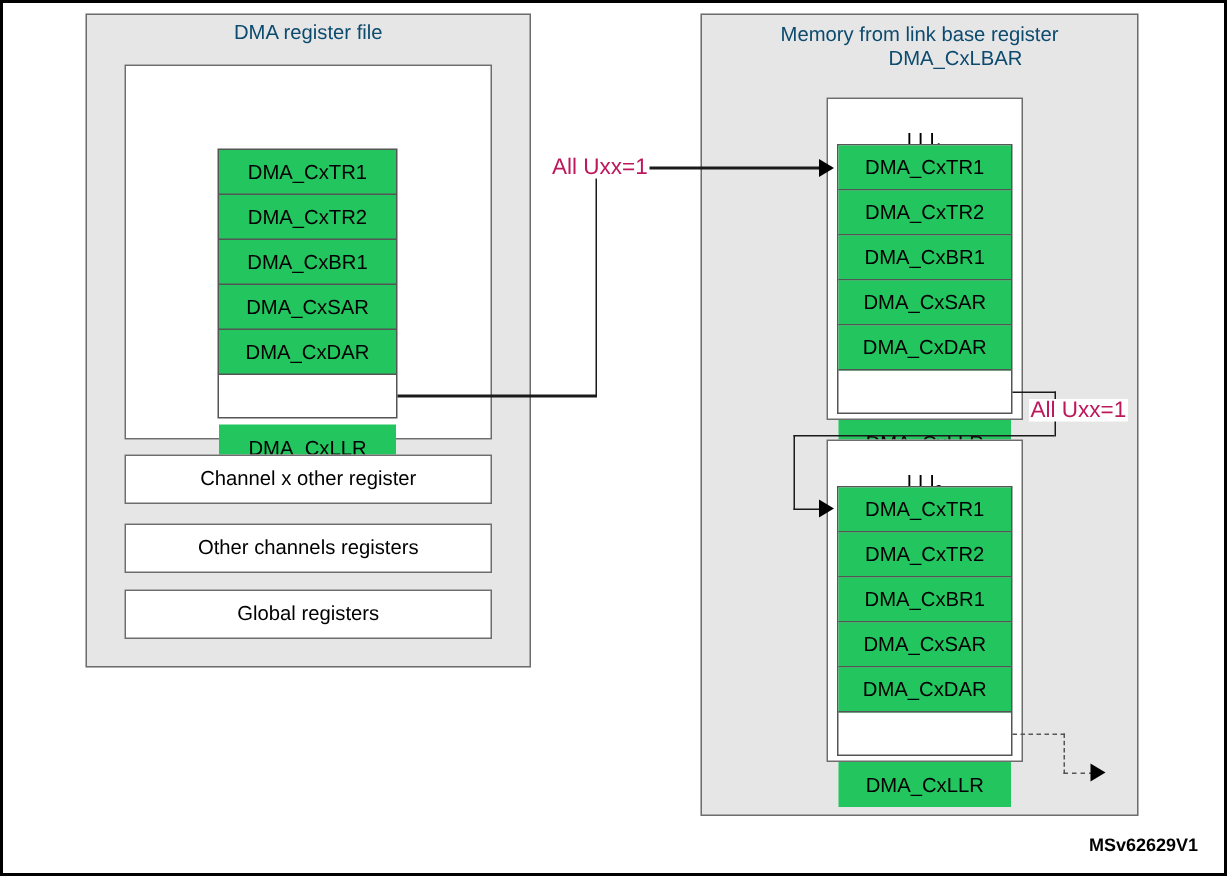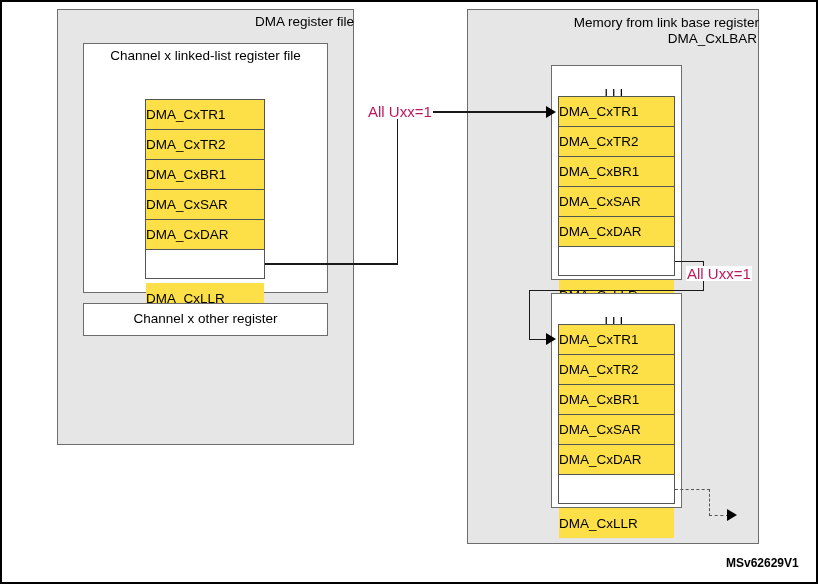--- a/index.html
+++ b/index.html
@@ -25,24 +25,24 @@
 
   
   .panel{
     position:absolute;
     background:#e6e6e6;
     border:1.5px solid #6d6d6d;
     box-sizing:border-box;
   }
   .panel-title{
     position:absolute;
-    text-align:right;
+    text-align:center;
     font-size:13.5px;
     line-height:16px;
-    color:#000000;
+    color:#0c4a6e;
     white-space:pre-line;
   }
 
   
   .wbox{
     position:absolute;
     background:#ffffff;
     border:1.5px solid #6d6d6d;
     box-sizing:border-box;
   }
@@ -61,23 +61,24 @@
     position:absolute;
     box-sizing:border-box;
     border:1.5px solid #555555;
     background:#ffffff;
   }
   .regrow{
     position:relative;
     box-sizing:border-box;
     height:30px;
     border-bottom:1.5px solid #555555;
-    background:#fde047;
+    background:#22c55e;
     display:flex;
     align-items:center;
+    justify-content:center;
     font-size:13.5px;
     color:#000;
   }
   .regrow:last-child{border-bottom:none;margin-top:33px;}
 
   
   .ln{position:absolute;background:#1a1a1a;}
   .ln-h{height:1.5px;}
   .ln-v{width:1.5px;}
   .ln-dash-h{
@@ -119,21 +120,20 @@
 
   <div class="rule rule-top"></div>
   <div class="rule rule-bottom"></div>
   <div class="rule rule-left"></div>
   <div class="rule rule-right"></div>
 
   <div class="panel" style="left:57px;top:9px;width:297px;height:436px;"></div>
   <div class="panel-title" style="left:57px;top:14px;width:297px;">DMA register file</div>
 
   <div class="wbox" style="left:83px;top:43px;width:245px;height:250px;"></div>
-  <div class="wbox-label" style="left:83px;top:48px;width:245px;">Channel x linked-list register file</div>
 
   <div class="regstack" id="left-regstack" style="left:145px;top:99px;width:120px;height:180px;">
       <div class="regrow">
         <span>DMA_CxTR1</span>
       </div>
       <div class="regrow">
         <span>DMA_CxTR2</span>
       </div>
       <div class="regrow">
         <span>DMA_CxBR1</span>
@@ -145,24 +145,30 @@
         <span>DMA_CxDAR</span>
       </div>
       <div class="regrow">
         <span>DMA_CxLLR</span>
       </div>
     </div>
 
   <div class="wbox" id="left-other-0" style="left:83px;top:303px;width:245px;height:33px;">
     <div class="wbox-label" style="top:7px;">Channel x other register</div>
   </div>
+  <div class="wbox" id="left-other-1" style="left:83px;top:349px;width:245px;height:33px;">
+    <div class="wbox-label" style="top:7px;">Other channels registers</div>
+  </div>
+  <div class="wbox" id="left-other-2" style="left:83px;top:393px;width:245px;height:33px;">
+    <div class="wbox-label" style="top:7px;">Global registers</div>
+  </div>
 
   <div class="panel" style="left:467px;top:9px;width:292px;height:535px;"></div>
   <div class="panel-title" style="left:467px;top:15px;width:292px;">Memory from link base register</div>
-  <div class="panel-title" style="left:465px;top:31px;width:292px;">DMA_CxLBAR</div>
+  <div class="panel-title" style="left:491px;top:31px;width:292px;">DMA_CxLBAR</div>
 
   <div class="wbox" style="left:551px;top:65px;width:131px;height:215px;"></div>
   <div class="wbox-label" style="left:551px;top:70px;width:131px;">
     <span>LLI</span><sub>1</sub>
   </div>
   <div class="regstack" id="lli1-regstack" style="left:558px;top:96px;width:117px;height:180px;">
       <div class="regrow">
         <span>DMA_CxTR1</span>
       </div>
       <div class="regrow">

